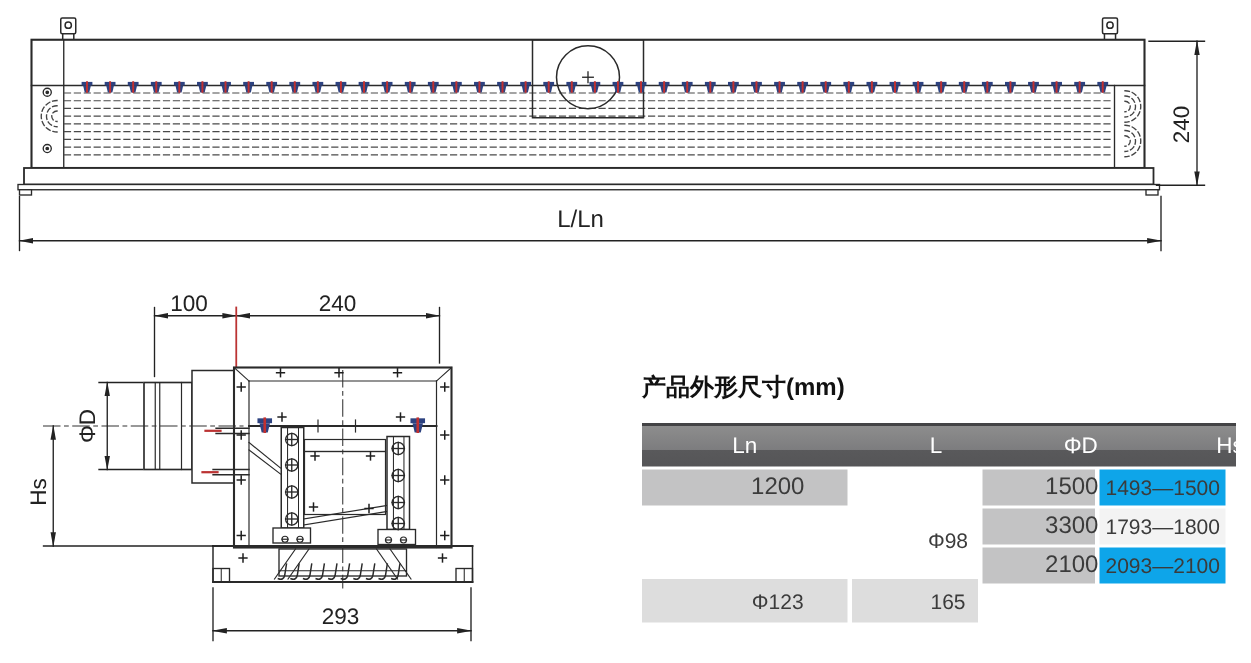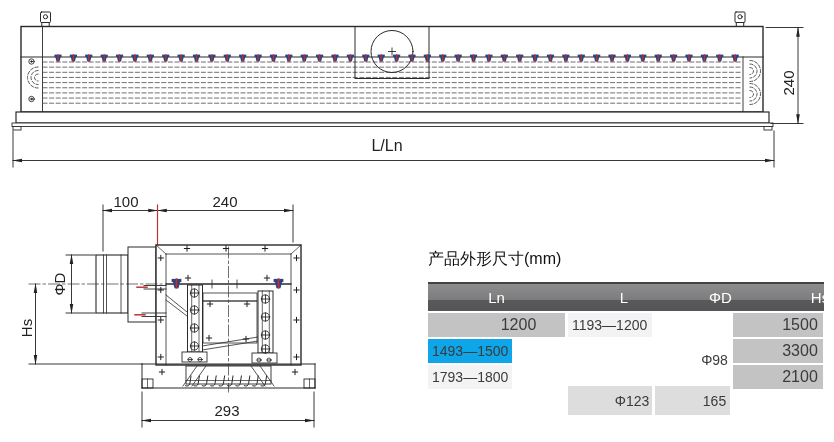--- a/index.html
+++ b/index.html
@@ -5,21 +5,21 @@
   html,body{margin:0;padding:0;background:#fff;}
   .canvas{position:relative;width:834px;height:442px;background:#ffffff;overflow:hidden;
           font-family:"Liberation Sans",sans-serif;}
   svg{position:absolute;left:0;top:0;}
   svg text{font-family:"Liberation Sans",sans-serif;fill:#222;}
   .dim-label{font-size:15px;}
   .dim-label-lg{font-size:16px;}
 
   
   .spec{position:absolute;left:428px;top:249px;width:396px;}
-  .spec-title{font-size:16px;font-weight:normal;color:#111;line-height:19px;margin:0 0 14px 0;}
+  .spec-title{font-size:16px;font-weight:bold;color:#111;line-height:19px;margin:0 0 14px 0;}
   .spec-header{display:grid;grid-template-columns:137px 84px 75px 90px;column-gap:17px;
                height:27px;align-items:center;
                background:linear-gradient(to bottom,#8d8d8d 0%,#7c7c7e 60%,#59595b 60%,#555557 100%);
                border-top:2px solid #434345;}
   .spec-header div{text-align:center;color:#fff;font-size:15px;}
   .spec-body{display:grid;grid-template-columns:137px 84px 75px 90px;grid-auto-rows:24px;
              gap:2px 3px;margin-top:2px;}
   .cell{display:flex;align-items:center;justify-content:center;color:#3b3b3b;padding-left:44px;}
   .c-ln{background:#c3c3c4;font-size:16px;}
   .c-l{background:#f3f3f3;justify-content:flex-start;padding-left:4px;font-size:14px;width:80px;}
@@ -356,27 +356,27 @@
     <div class="spec-header">
       <div>Ln</div>
       <div>L</div>
       <div>ΦD</div>
       <div>Hs</div>
     </div>
 
     <div class="spec-body">
 
       <div class="cell c-ln">1200</div>
-      <div class="cell c-l">1193—1200</div>
       <div class="cell c-sm">Φ98</div>
 
       <div class="cell c-ln">1500</div>
       <div class="cell c-l alt">1493—1500</div>
       <div class="cell c-sm merged">Φ123</div>
       <div class="cell c-sm merged">165</div>
 
       <div class="cell c-ln">3300</div>
       <div class="cell c-l">1793—1800</div>
 
       <div class="cell c-ln">2100</div>
+      <div class="cell c-l alt">2093—2100</div>
     </div>
   </div>
 </div>
 
 </body></html>

